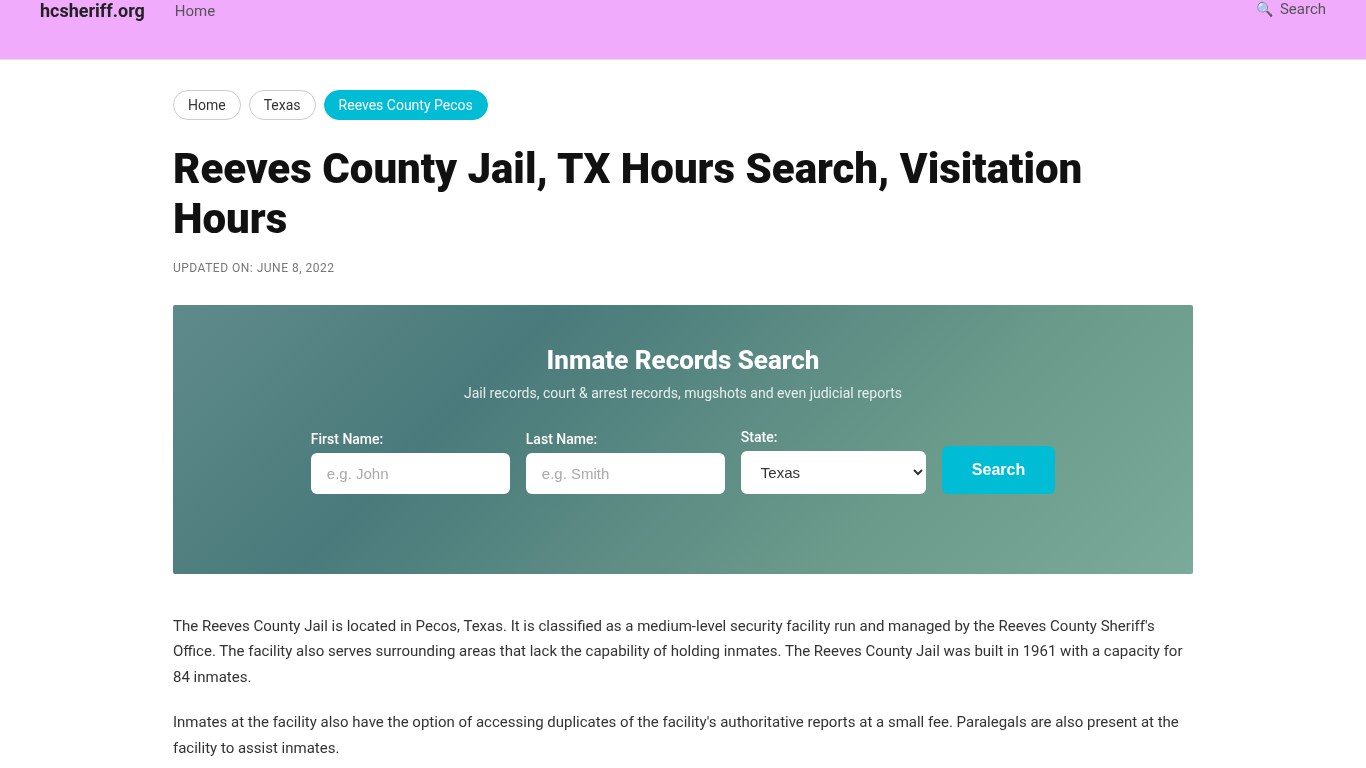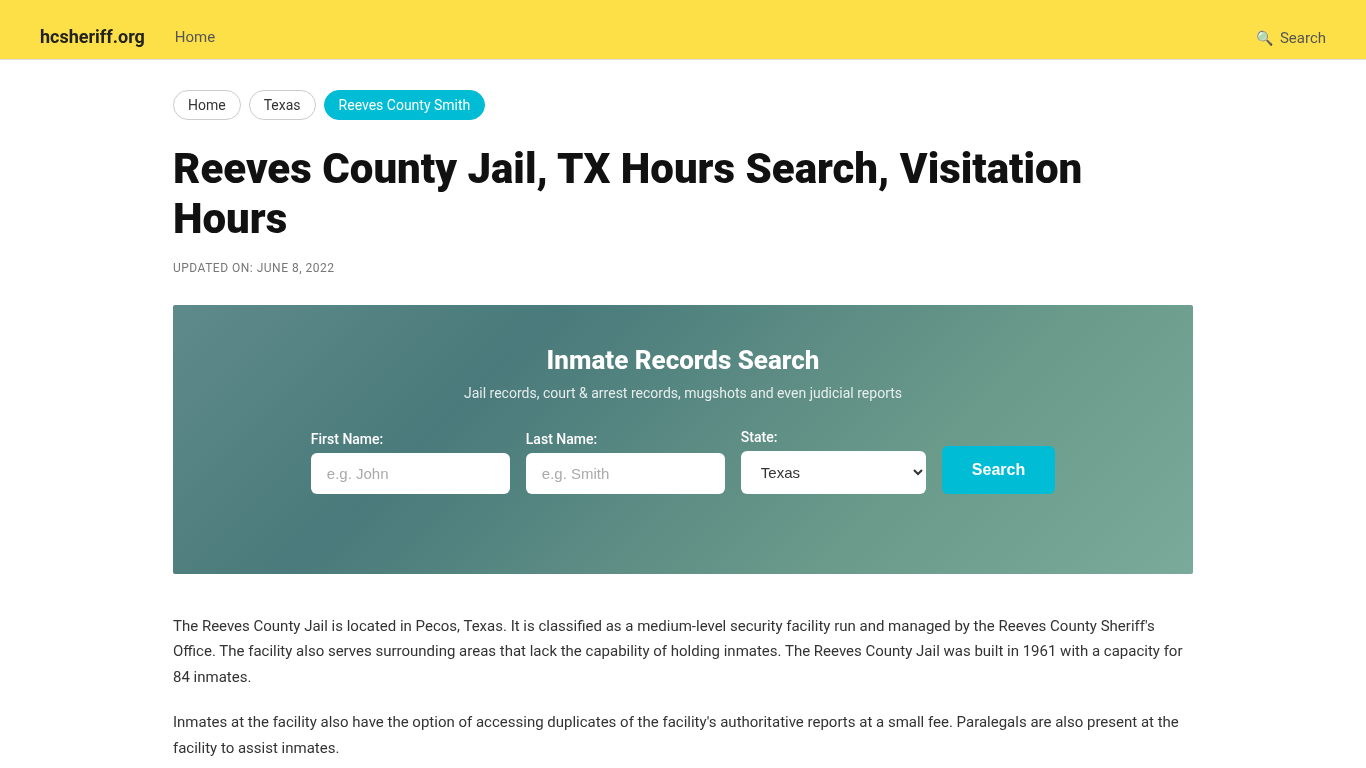--- a/index.html
+++ b/index.html
@@ -1,25 +1,25 @@
 <!DOCTYPE html>
 <html><head>
   <meta charset="utf-8">
   <style>
     * { margin: 0; padding: 0; box-sizing: border-box; }
     body { font-family: -apple-system, BlinkMacSystemFont, 'Segoe UI', Roboto, sans-serif; background: #fff; color: #333; font-size: 16px; }
 
     
     .navbar {
-      background: #fde047;
+      background: #f0abfc;
       border-bottom: 1px solid #e0e0e0;
-      padding: 12px 40px;
+      padding: 0 40px;
       height: 60px;
       display: flex;
-      align-items: flex-end;
+      align-items: flex-start;
       justify-content: space-between;
     }
     .navbar-left {
       display: flex;
       align-items: center;
       gap: 30px;
     }
     .site-logo {
       font-weight: 700;
       font-size: 18px;
@@ -197,21 +197,21 @@
     <span class="search-icon-nav">🔍</span>
     <span>Search</span>
   </div>
 </nav>
 
 <div class="main-content">
 
   <div class="breadcrumb">
     <a class="breadcrumb-item" href="#">Home</a>
     <a class="breadcrumb-item" href="#">Texas</a>
-    <a class="breadcrumb-item active" href="#">Reeves County Smith</a>
+    <a class="breadcrumb-item active" href="#">Reeves County Pecos</a>
   </div>
 
   <h1 class="page-title">Reeves County Jail, TX Hours Search, Visitation Hours</h1>
 
   <p class="updated-on">UPDATED ON: JUNE 8, 2022</p>
 
   <div class="search-box">
     <div class="search-box-title">Inmate Records Search</div>
     <div class="search-box-subtitle">Jail records, court &amp; arrest records, mugshots and even judicial reports</div>
     <div class="search-fields">

